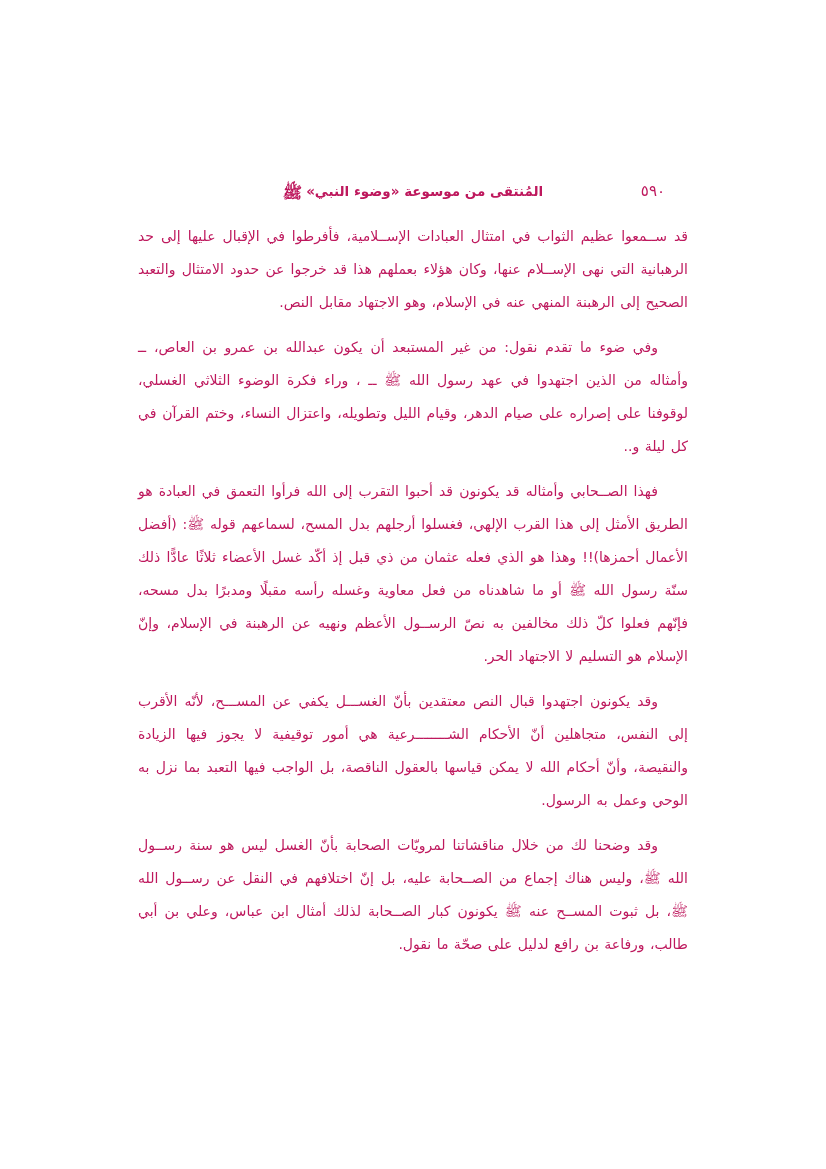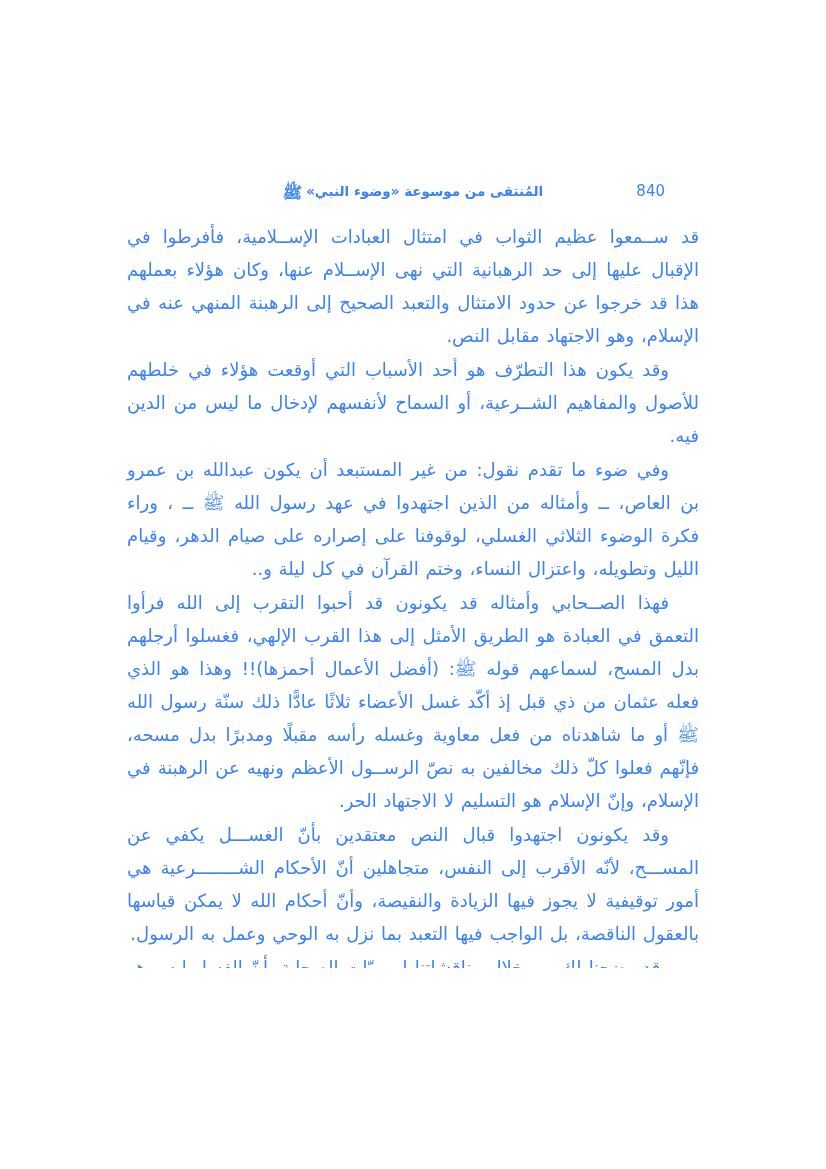--- a/index.html
+++ b/index.html
@@ -8,21 +8,21 @@
     background: #ffffff;
   }
   .page {
     position: relative;
     width: 826px;
     height: 968px;
     background: #ffffff;
     overflow: hidden;
     direction: rtl;
     font-family: "DejaVu Sans", sans-serif;
-    color: #3b82f6;
+    color: #be185d;
   }
   .content {
     position: absolute;
     top: 178px;
     right: 126px;
     left: 126px;
   }
   .page-header {
     position: relative;
     height: 26px;
@@ -46,48 +46,47 @@
   }
   .page-number {
     position: absolute;
     right: 35px;
     top: 0;
     font-size: 15px;
     line-height: 26px;
     font-weight: normal;
   }
   .body-text p {
-    margin: 1px;
-    font-size: 18px;
+    margin: 12px;
+    font-size: 14px;
     line-height: 33px;
     text-align: justify;
     text-align-last: right;
     text-indent: 30px;
     word-spacing: 1px;
   }
   .body-text p.continuation {
     text-indent: 0;
   }
 </style>
 </head>
 <body>
 
 <div class="page">
   <div class="content">
 
     <div class="page-header">
       <div class="page-title">
         <span>المُنتقى من موسوعة «وضوء النبي»</span><span class="salla">ﷺ</span>
       </div>
-      <div class="page-number">840</div>
+      <div class="page-number">٥٩٠</div>
     </div>
 
     <div class="body-text">
       <p class="continuation">قد ســمعوا عظيم الثواب في امتثال العبادات الإســلامية، فأفرطوا في الإقبال عليها إلى حد الرهبانية التي نهى الإســلام عنها، وكان هؤلاء بعملهم هذا قد خرجوا عن حدود الامتثال والتعبد الصحيح إلى الرهبنة المنهي عنه في الإسلام، وهو الاجتهاد مقابل النص.</p>
-      <p>وقد يكون هذا التطرّف هو أحد الأسباب التي أوقعت هؤلاء في خلطهم للأصول والمفاهيم الشــرعية، أو السماح لأنفسهم لإدخال ما ليس من الدين فيه.</p>
       <p>وفي ضوء ما تقدم نقول: من غير المستبعد أن يكون عبدالله بن عمرو بن العاص، ــ وأمثاله من الذين اجتهدوا في عهد رسول الله ﷺ ــ ، وراء فكرة الوضوء الثلاثي الغسلي، لوقوفنا على إصراره على صيام الدهر، وقيام الليل وتطويله، واعتزال النساء، وختم القرآن في كل ليلة و..</p>
       <p>فهذا الصــحابي وأمثاله قد يكونون قد أحبوا التقرب إلى الله فرأوا التعمق في العبادة هو الطريق الأمثل إلى هذا القرب الإلهي، فغسلوا أرجلهم بدل المسح، لسماعهم قوله ﷺ: (أفضل الأعمال أحمزها)!! وهذا هو الذي فعله عثمان من ذي قبل إذ أكّد غسل الأعضاء ثلاثًا عادًّا ذلك سنّة رسول الله ﷺ أو ما شاهدناه من فعل معاوية وغسله رأسه مقبلًا ومدبرًا بدل مسحه، فإنّهم فعلوا كلّ ذلك مخالفين به نصّ الرســول الأعظم ونهيه عن الرهبنة في الإسلام، وإنّ الإسلام هو التسليم لا الاجتهاد الحر.</p>
       <p>وقد يكونون اجتهدوا قبال النص معتقدين بأنّ الغســـل يكفي عن المســـح، لأنّه الأقرب إلى النفس، متجاهلين أنّ الأحكام الشــــــــرعية هي أمور توقيفية لا يجوز فيها الزيادة والنقيصة، وأنّ أحكام الله لا يمكن قياسها بالعقول الناقصة، بل الواجب فيها التعبد بما نزل به الوحي وعمل به الرسول.</p>
       <p>وقد وضحنا لك من خلال مناقشاتنا لمرويّات الصحابة بأنّ الغسل ليس هو سنة رســول الله ﷺ، وليس هناك إجماع من الصــحابة عليه، بل إنّ اختلافهم في النقل عن رســول الله ﷺ، بل ثبوت المســح عنه ﷺ يكونون كبار الصــحابة لذلك أمثال ابن عباس، وعلي بن أبي طالب، ورفاعة بن رافع لدليل على صحّة ما نقول.</p>
     </div>
 
   </div>
 </div>
 
 </body></html>

